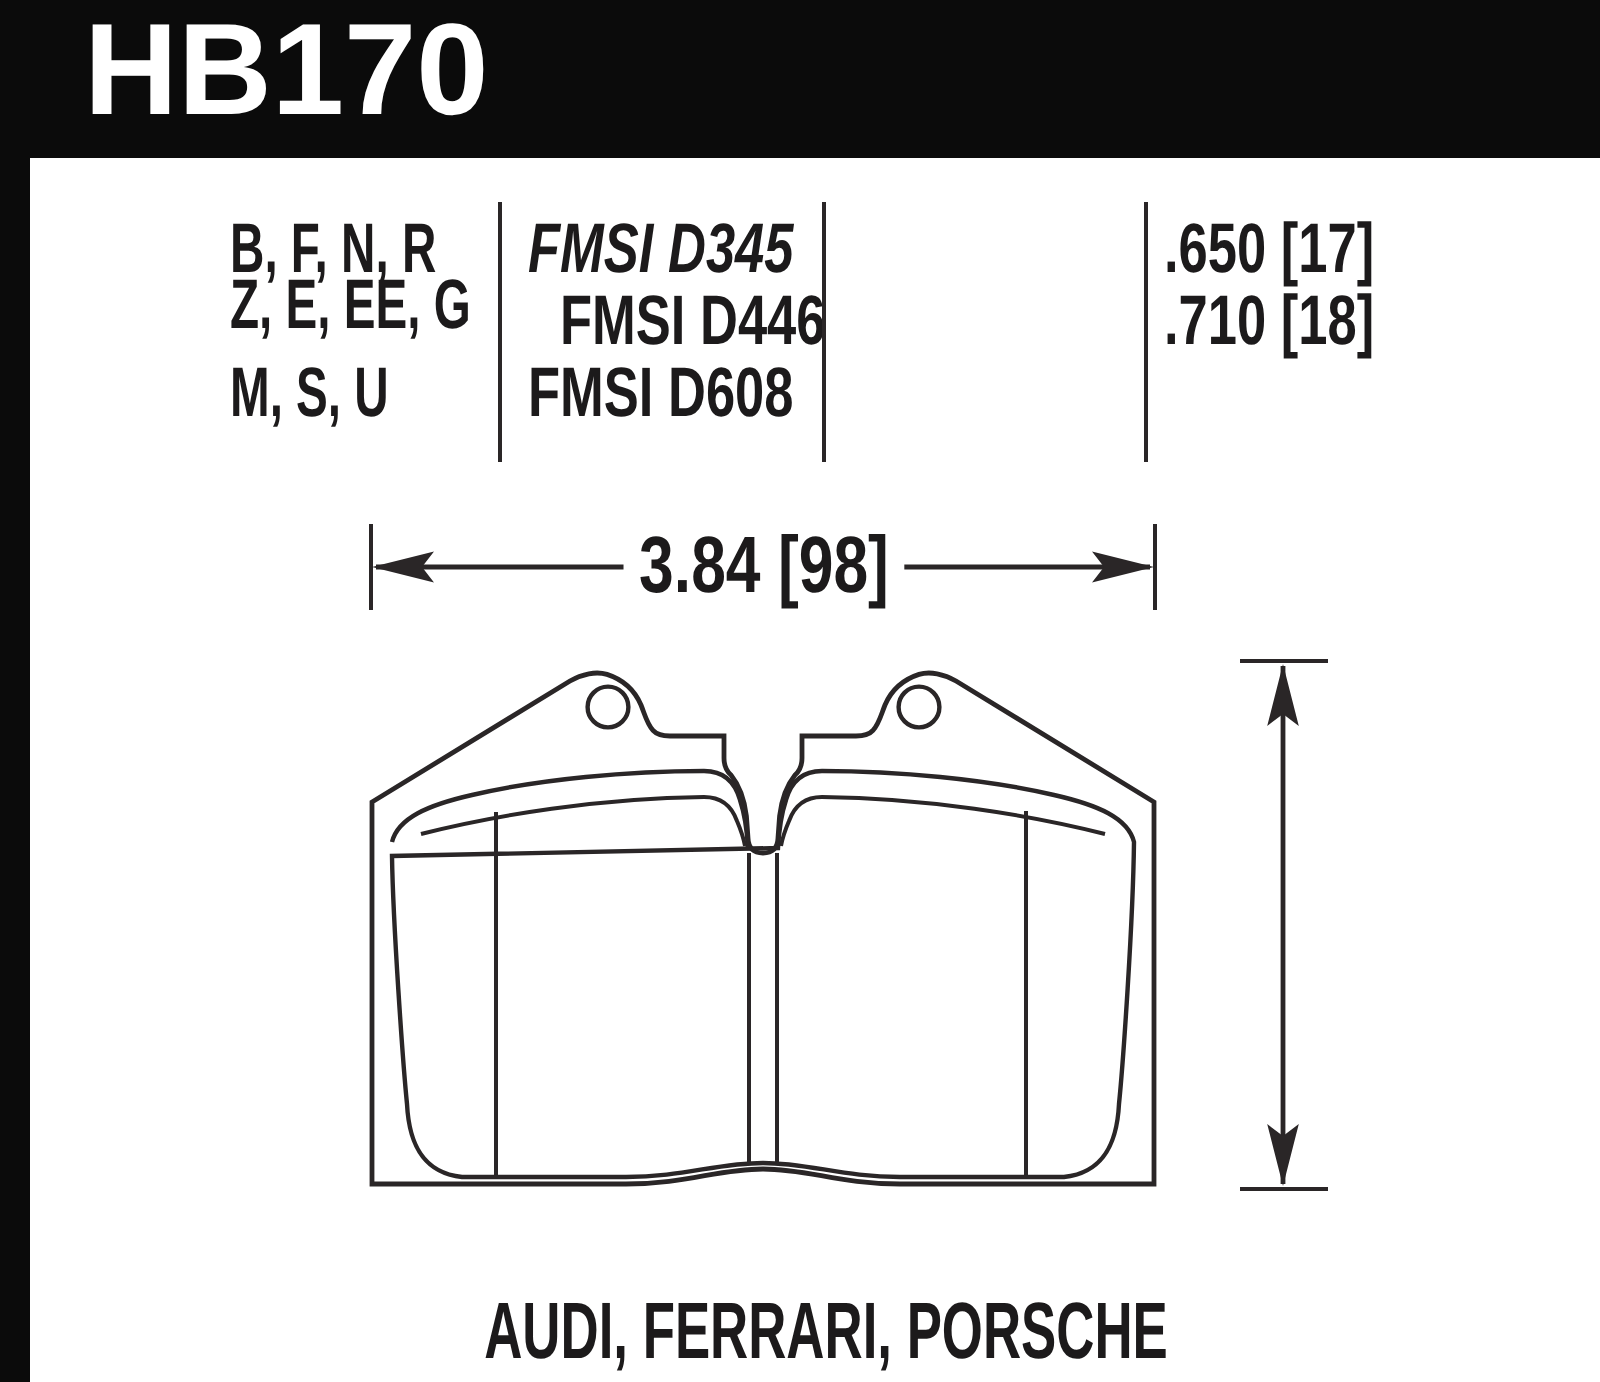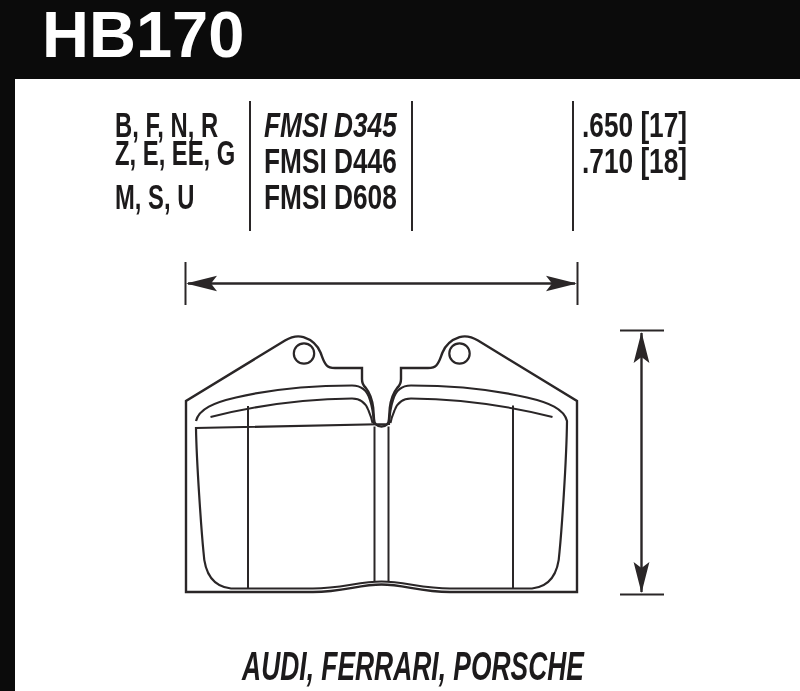--- a/index.html
+++ b/index.html
@@ -56,21 +56,21 @@
     </div>
     <div class="cell" style="left:115px;top:179px;">
       <span class="cond sx68">M, S, U</span>
     </div>
 
     <div class="vdiv" style="left:249px;"></div>
 
     <div class="cell" style="left:264px;top:107px;font-style:italic;">
       <span class="cond sx75">FMSI D345</span>
     </div>
-    <div class="cell" style="left:264px;top:143px;">
+    <div class="cell" style="left:280px;top:143px;">
       <span class="cond sx75">FMSI D446</span>
     </div>
     <div class="cell" style="left:264px;top:179px;">
       <span class="cond sx75">FMSI D608</span>
     </div>
 
     <div class="vdiv" style="left:411px;"></div>
     <div class="vdiv" style="left:572px;"></div>
 
     <div class="cell" style="left:582px;top:107px;text-align:right;">
@@ -147,19 +147,22 @@
         C 401.5 398.5, 397 403.5, 394.5 410.5 Q 391.5 417.5, 390.5 423"></path>
 
       <path d="M 248 406 L 248 588.5" stroke-width="2"></path>
       <path d="M 513 405.5 L 513 588.5" stroke-width="2"></path>
 
       <path d="M 374.5 426.5 L 374.5 581.5" stroke-width="2"></path>
       <path d="M 388.5 426.5 L 388.5 581.5" stroke-width="2"></path>
     </g>
   </svg>
 
+  <div class="dim-wrap" style="left:381.5px;top:263px;">
+    <span class="dim-text">3.84 [98]</span>
+  </div>
 
 
-  <div class="dim-wrap" style="left:413px;top:646px;font-style:italic;">
+  <div class="dim-wrap" style="left:413px;top:646px;">
     <span class="caption">AUDI, FERRARI, PORSCHE</span>
   </div>
 
 </div>
 
 </body></html>

